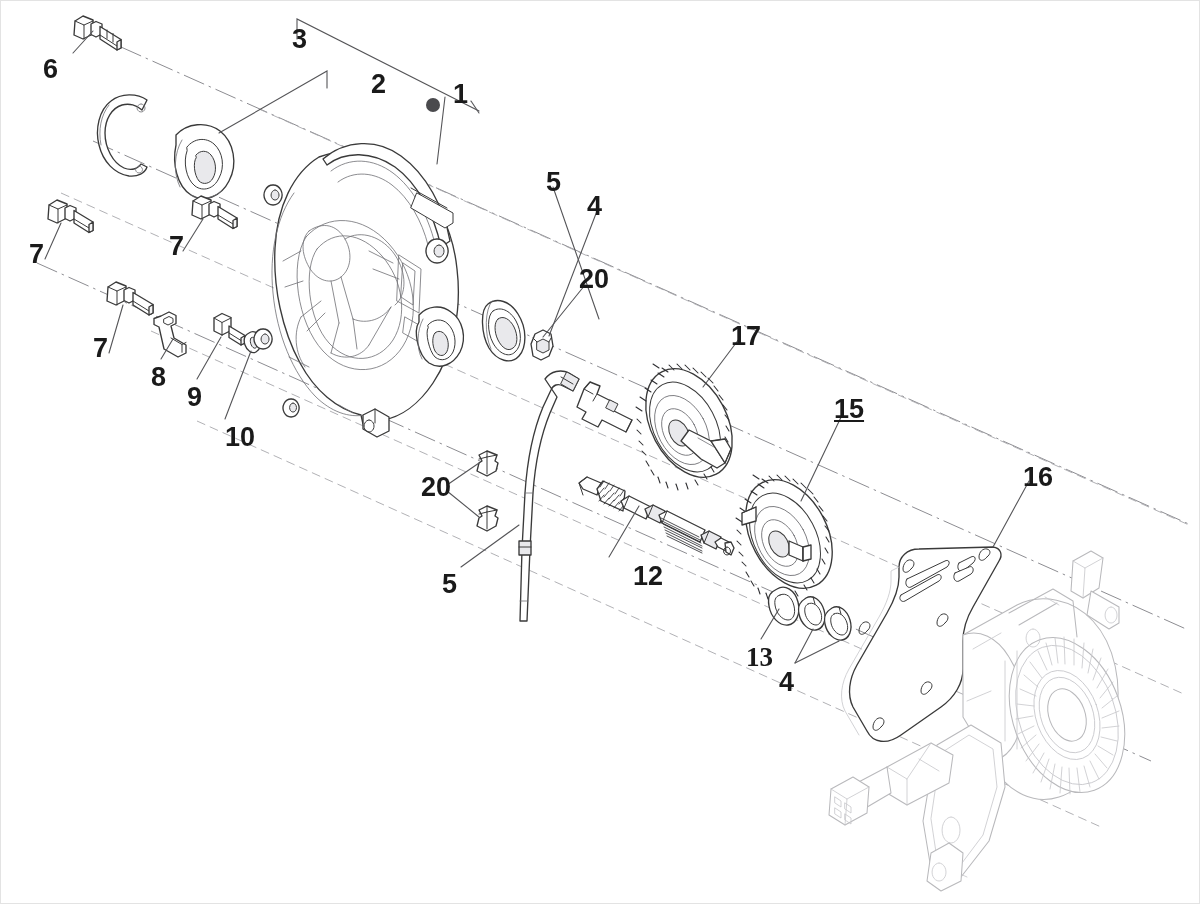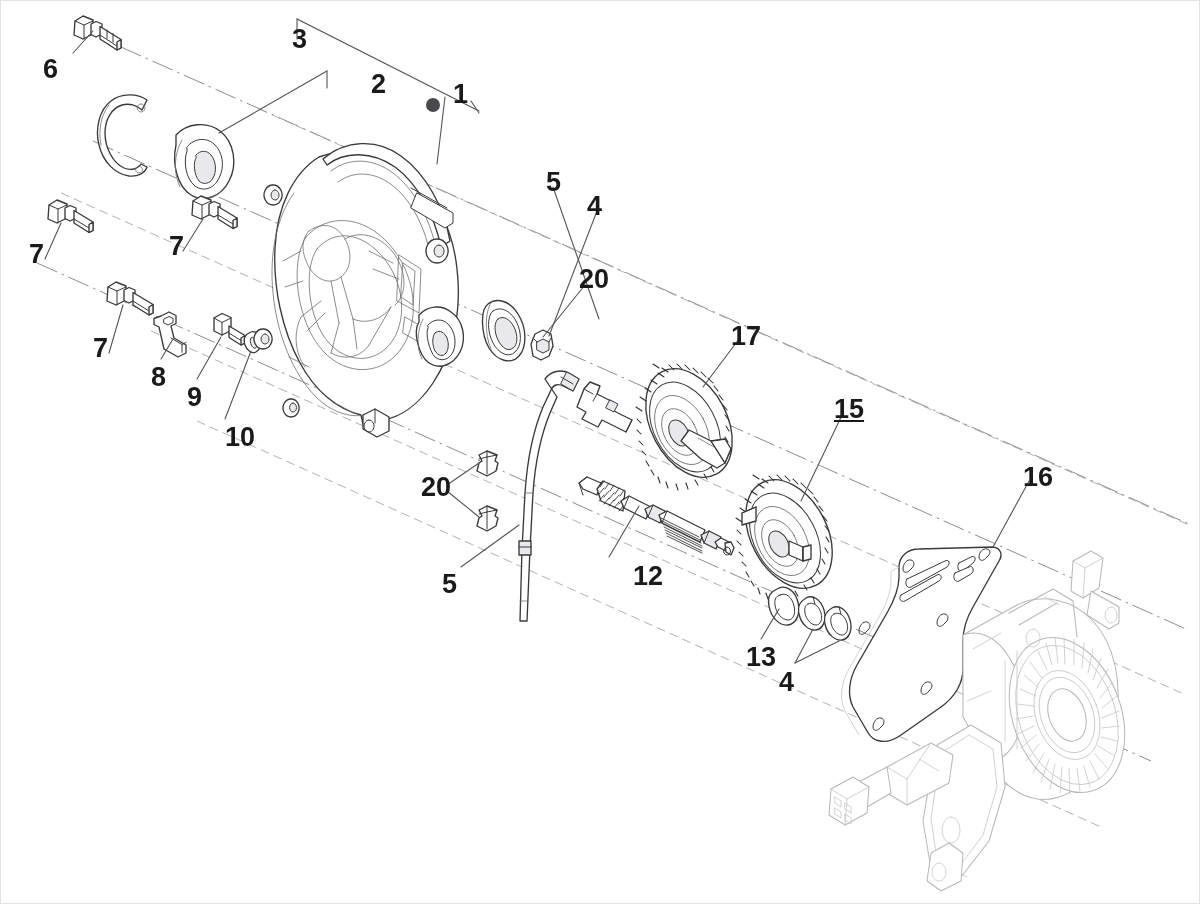--- a/index.html
+++ b/index.html
@@ -699,21 +699,21 @@
 <div class="lbl" style="left:545px;top:168px;">5</div>
 <div class="lbl" style="left:42px;top:55px;">6</div>
 <div class="lbl" style="left:28px;top:240px;">7</div>
 <div class="lbl" style="left:168px;top:232px;">7</div>
 <div class="lbl" style="left:92px;top:334px;">7</div>
 <div class="lbl" style="left:150px;top:363px;">8</div>
 <div class="lbl" style="left:186px;top:383px;">9</div>
 <div class="lbl" style="left:224px;top:423px;">10</div>
 <div class="lbl" style="left:730px;top:322px;">17</div>
 <div class="lbl" style="left:588px;top:562px;margin-left:44px;">12</div>
-<div class="lbl" style="left:745px;top:643px;">13</div>
+<div class="lbl" style="left:745px;top:643px;font-family:Liberation Serif, serif;">13</div>
 <div class="lbl" style="left:778px;top:668px;">4</div>
 <div class="lbl" style="left:833px;top:395px;text-decoration:underline;">15</div>
 <div class="lbl" style="left:1022px;top:463px;">16</div>
 <div class="lbl" style="left:441px;top:570px;">5</div>
 <div class="lbl" style="left:420px;top:473px;">20</div>
 <div class="lbl" style="left:578px;top:265px;">20</div>
 
 </div>
 
 </body></html>

